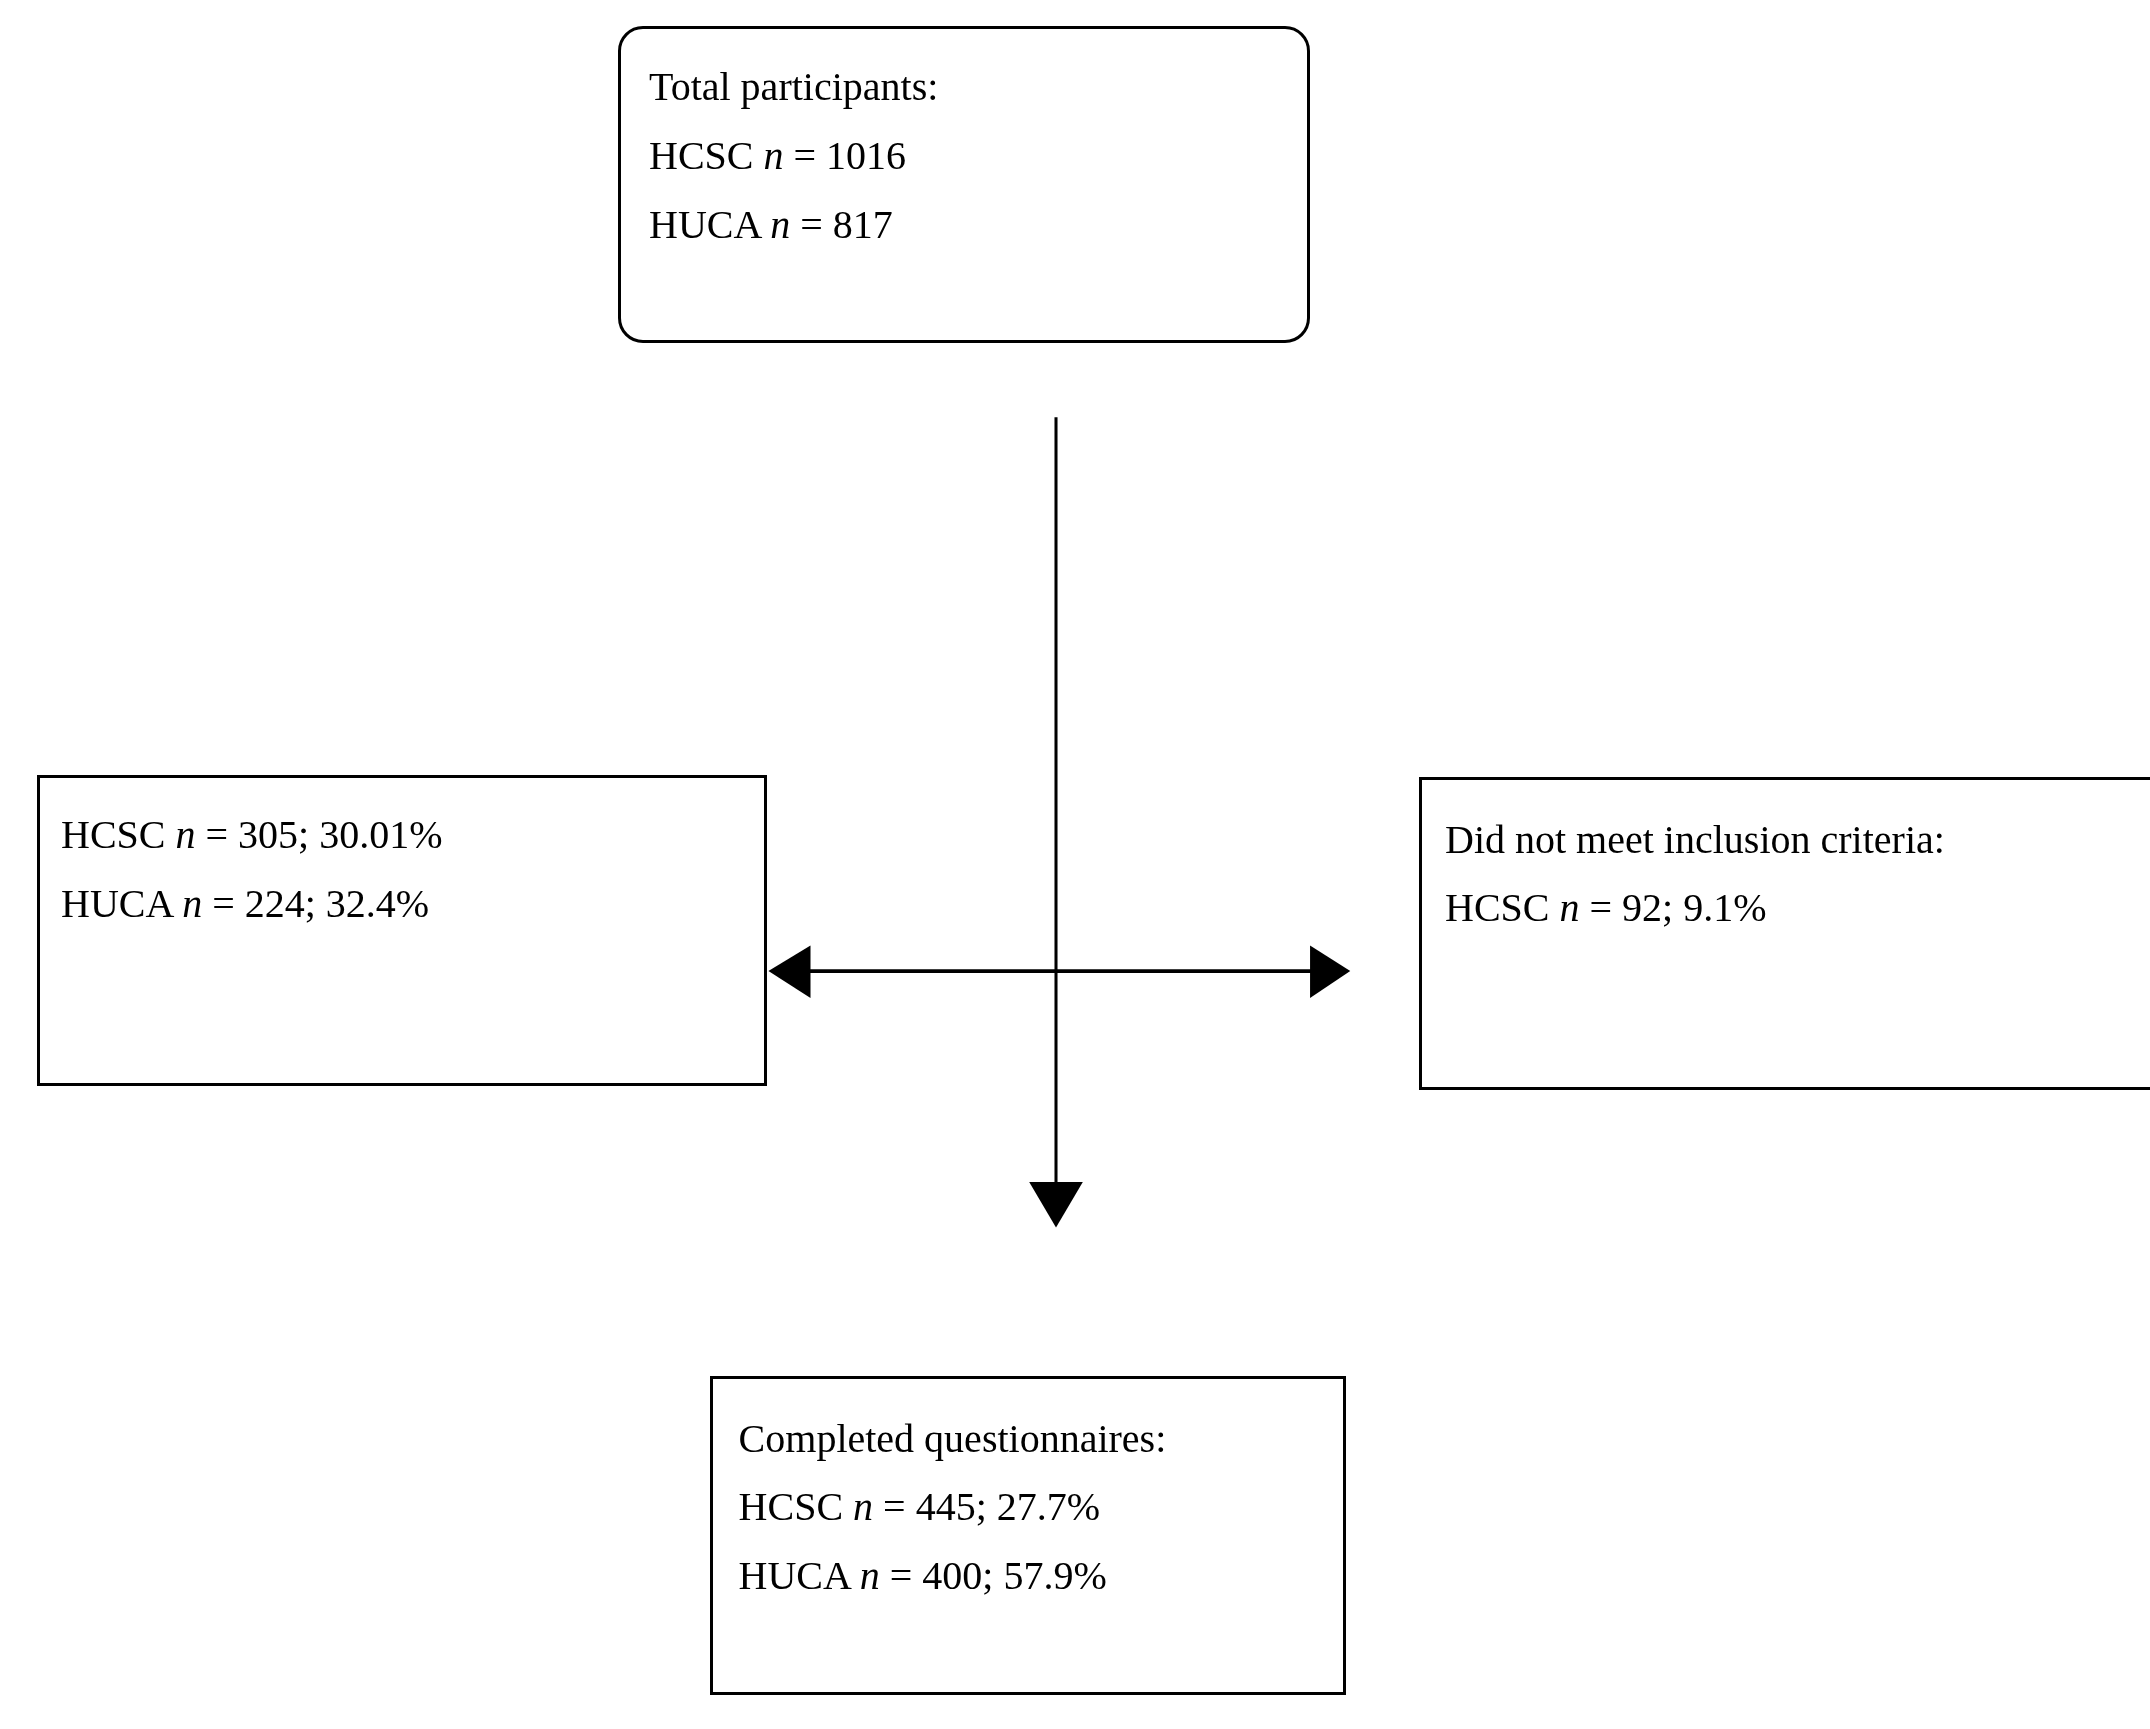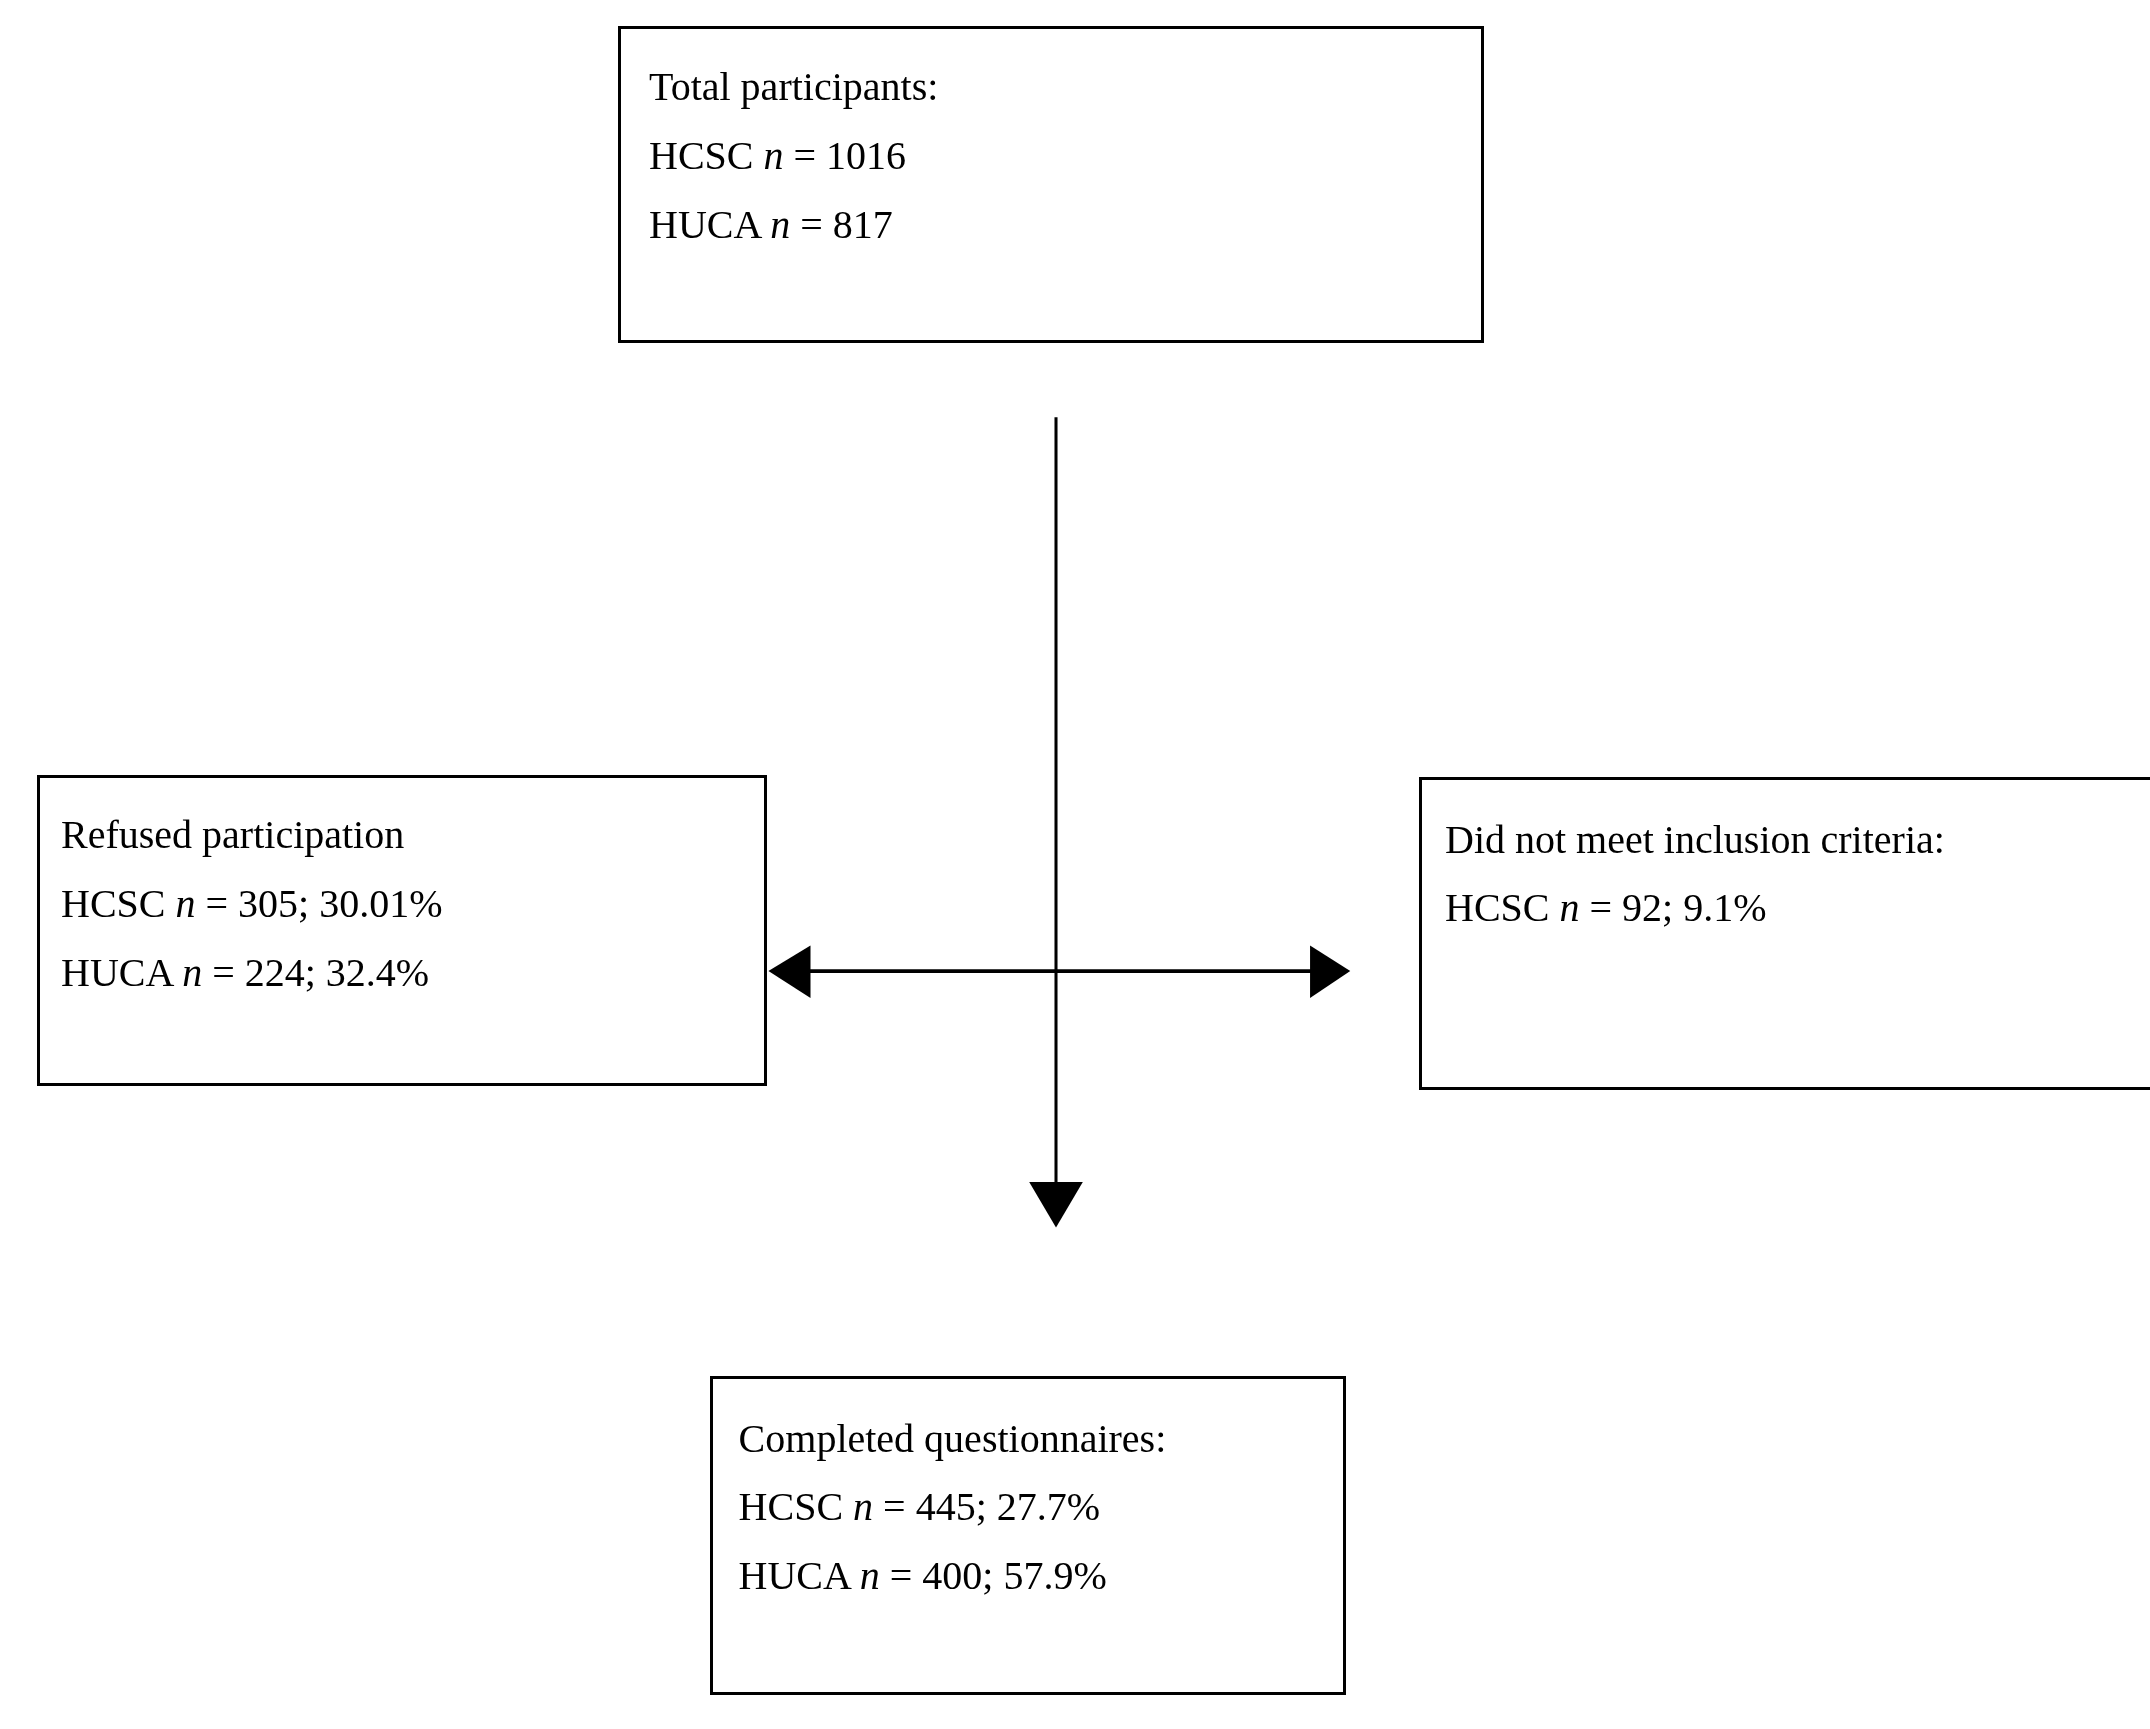--- a/index.html
+++ b/index.html
@@ -30,21 +30,21 @@
     line-height: 1.72;
     color: #000000;
     white-space: nowrap;
   }
   .box-text .line {
     display: block;
   }
   .ital {
     font-style: italic;
   }
-  #box-total        { left: 618px; top: 26px;   width: 866px; height: 317px; }
+  #box-total        { left: 618px; top: 26px;   width: 692px; height: 317px; border-radius: 25px; }
   #box-refused      { left: 37px;   top: 775px; width: 730px; height: 311px; }
   #box-inclusion    { left: 1419px; top: 777px; width: 770px; height: 313px; }
   #box-completed    { left: 710px; top: 1376px; width: 636px; height: 319px; }
 
   #box-total .box-text     { top: 24.4px; }
   #box-refused .box-text   { left: 21px; top: 23px; }
   #box-inclusion .box-text { left: 23px; top: 25.6px; }
   #box-completed .box-text { left: 25.6px; top: 25.6px; }
 
   .connector-svg {
@@ -74,21 +74,20 @@
   <div class="flow-box" id="box-total">
     <div class="box-text">
       <span class="line">Total participants:</span>
       <span class="line">HCSC <span class="ital">n</span> = <span>1016</span></span>
       <span class="line">HUCA <span class="ital">n</span> = <span>817</span></span>
     </div>
   </div>
 
   <div class="flow-box" id="box-refused">
     <div class="box-text">
-      <span class="line">Refused participation</span>
       <span class="line">HCSC <span class="ital">n</span> = <span>305</span>; <span>30.01%</span></span>
       <span class="line">HUCA <span class="ital">n</span> = <span>224</span>; <span>32.4%</span></span>
     </div>
   </div>
 
   <div class="flow-box" id="box-inclusion">
     <div class="box-text">
       <span class="line">Did not meet inclusion criteria:</span>
       <span class="line">HCSC <span class="ital">n</span> = <span>92</span>; <span>9.1%</span></span>
     </div>

